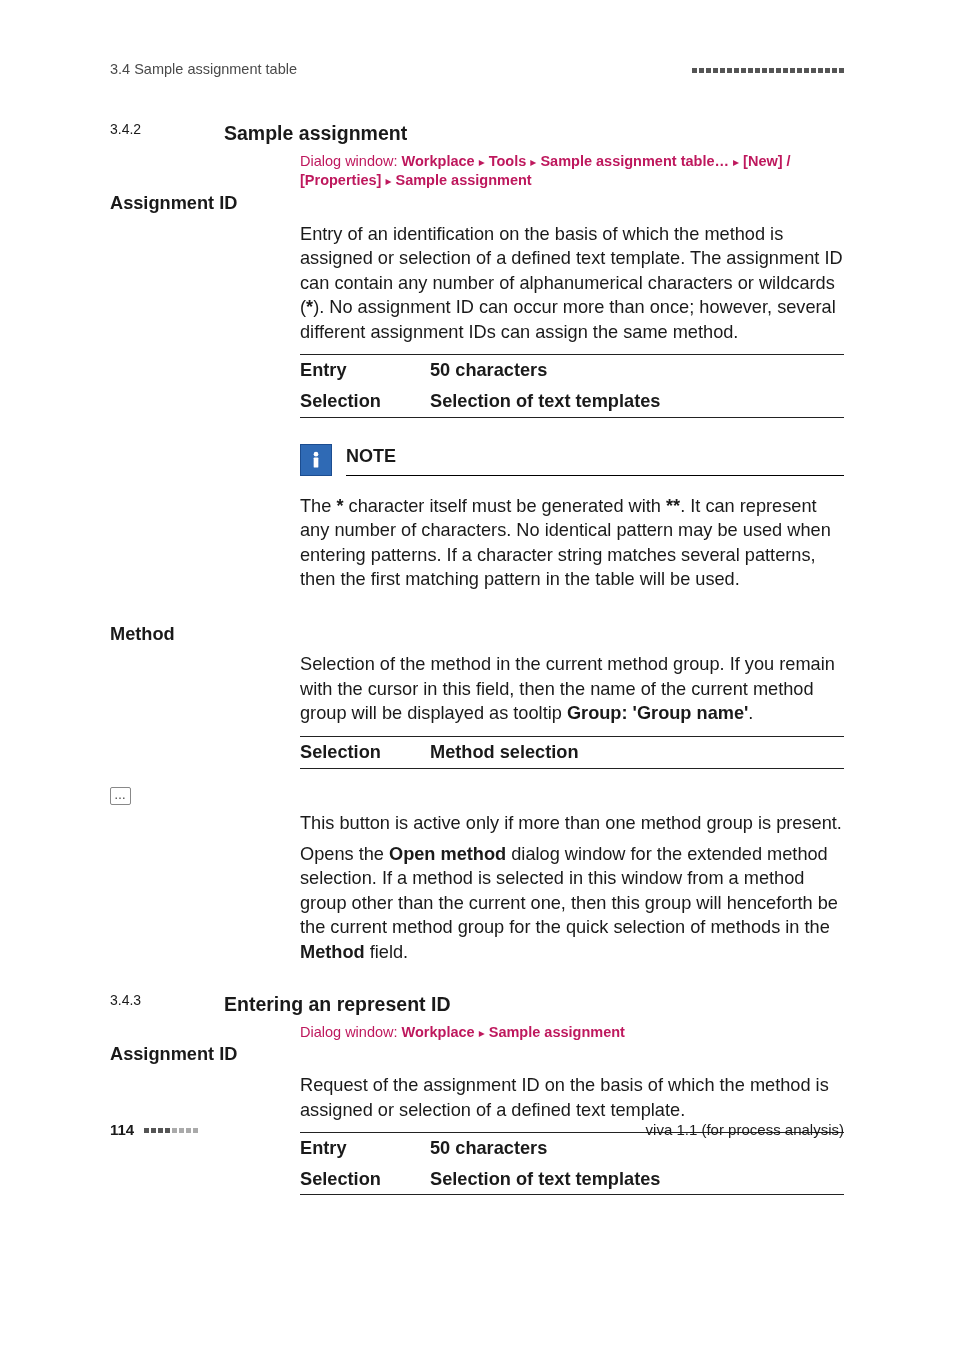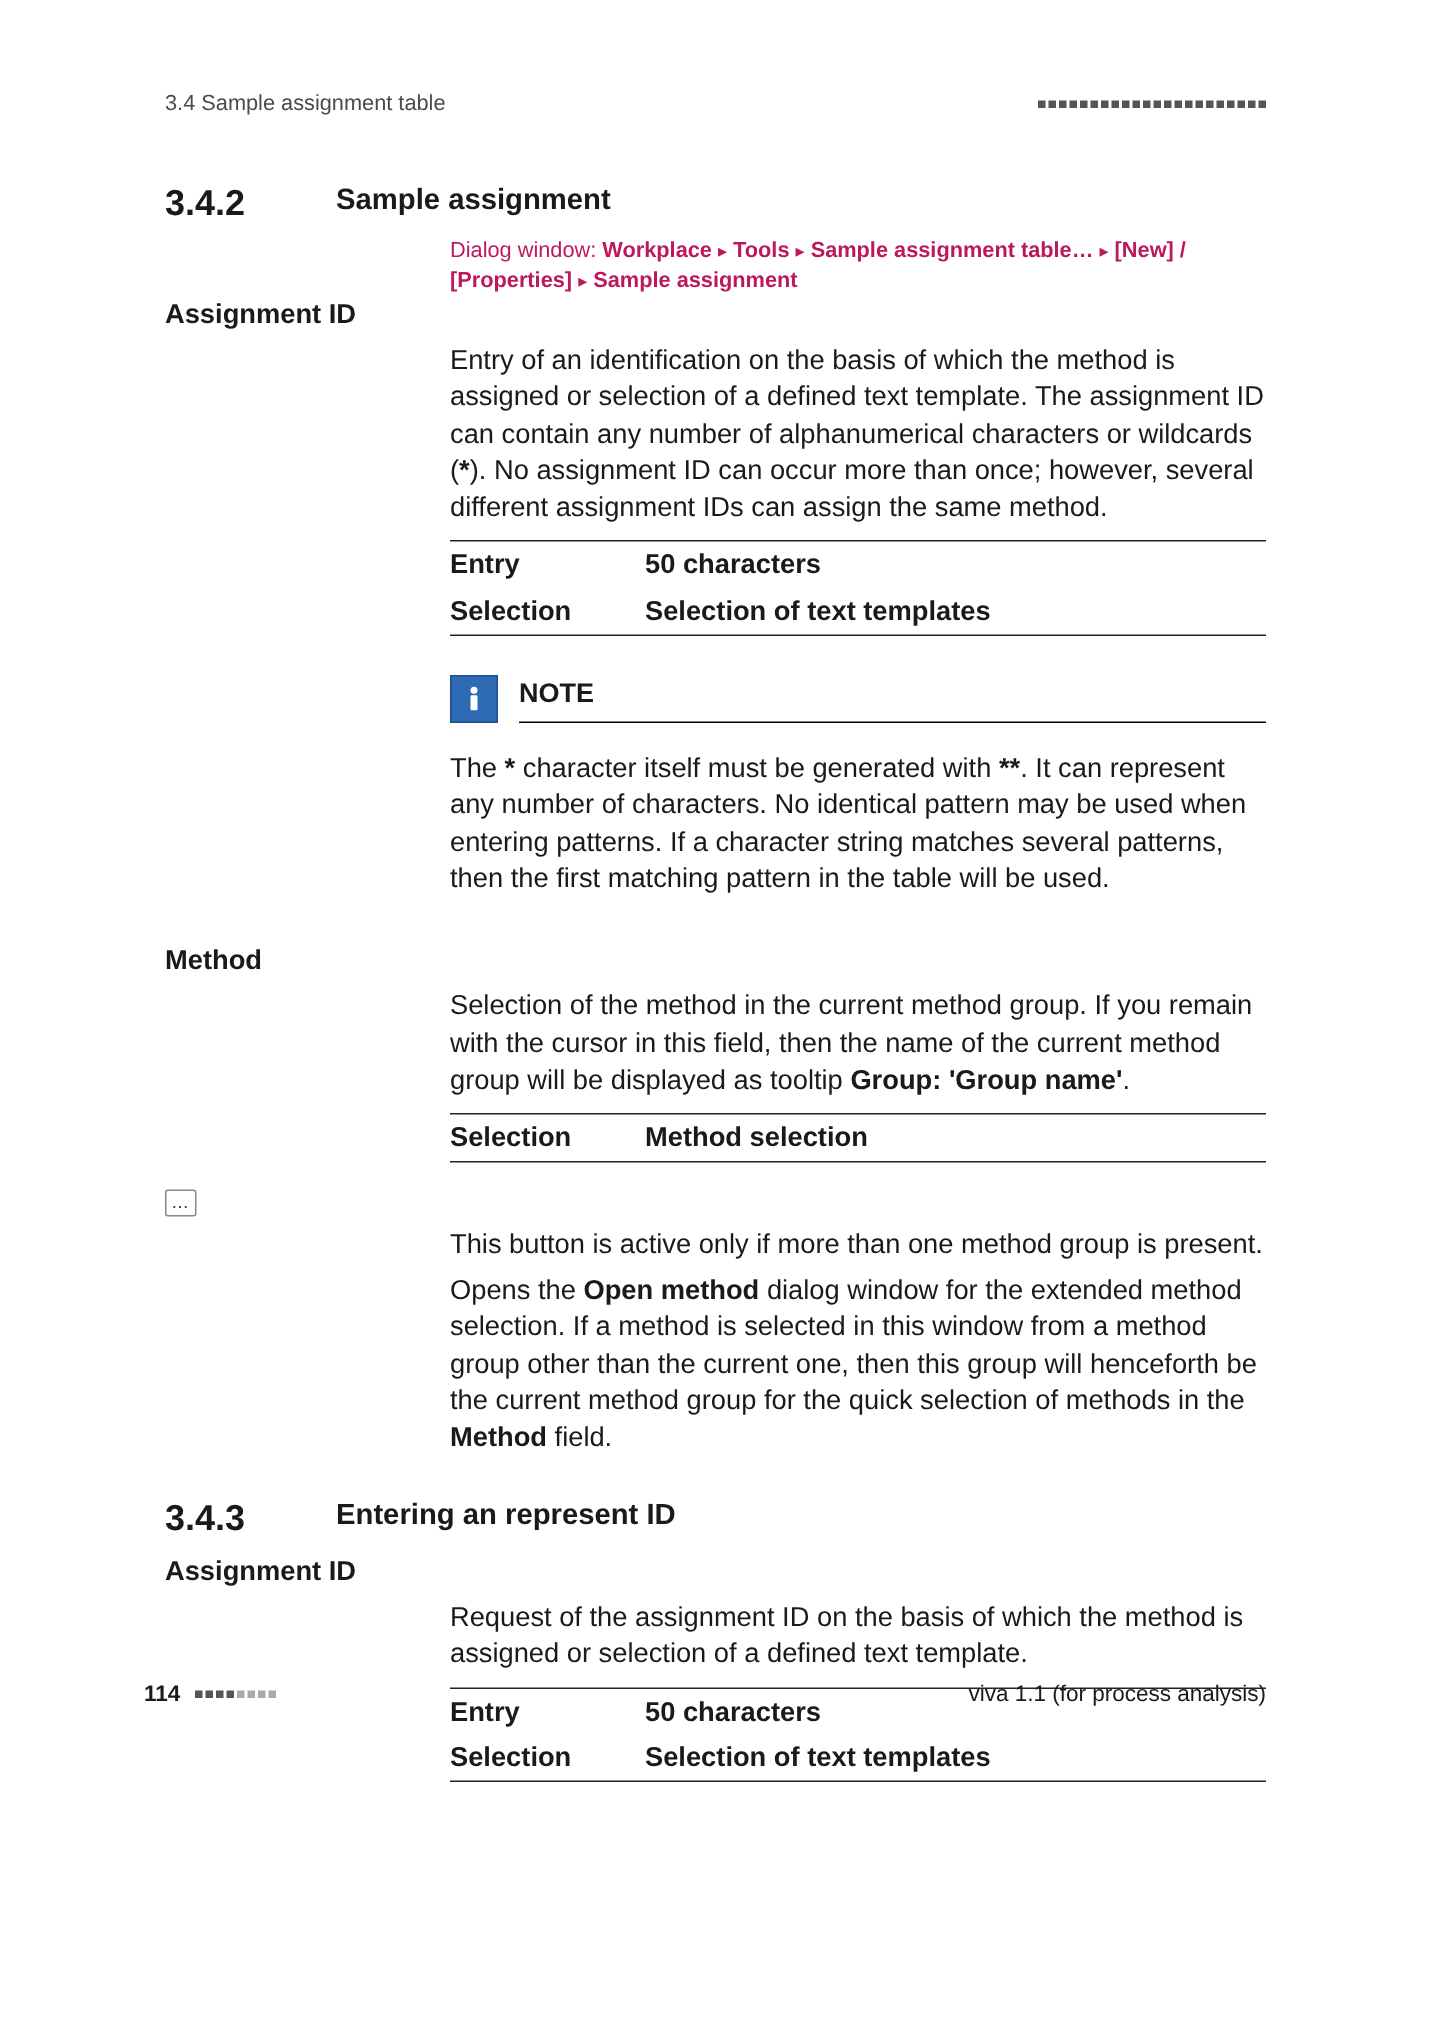--- a/index.html
+++ b/index.html
@@ -33,22 +33,22 @@
   }
   .dotstrip span { display:inline-block; width:5px; height:5px; background:#555; margin-left:2px; }
   .dotstrip.fade span:nth-child(n+5){ background:#aaa; }
   .dotstrip.fade span:nth-child(n+9){ background:#ddd; }
   .heading-row {
     display: flex;
     gap: 24px;
     margin: 10px 0 6px 0;
   }
   .heading-num {
-    font-weight: 700;
-    font-size: 24px;
+    font-weight: 400;
+    font-size: 14px;
     width: 90px;
     flex: 0 0 90px;
   }
   .heading-title {
     font-weight: 700;
     font-size: 19.5px;
   }
   .indent {
     margin-left: 190px;
   }
@@ -115,21 +115,21 @@
     border-radius:2px;
     font-size:12px;
     line-height:1;
     padding:1px 3px 3px 3px;
     color:#333;
     margin-top:18px;
     letter-spacing:1px;
   }
   .footer {
     position: absolute;
-    left: 96px;
+    left: 110px;
     right: 110px;
     bottom: 58px;
     display: flex;
     justify-content: space-between;
     align-items: center;
     font-size: 15px;
   }
   .footer-left { font-weight:700; display:flex; align-items:center; gap:8px;}
   .tri { font-size: 12px; }
 </style>
@@ -207,20 +207,23 @@
   <div class="indent para">This button is active only if more than one method group is present.</div>
   <div class="indent para">
     <span>Opens the </span><b>Open method</b><span> dialog window for the extended method selection. If a method is selected in this window from a method group other than the current one, then this group will henceforth be the current method group for the quick selection of methods in the </span><b>Method</b><span> field.</span>
   </div>
 
   
   <div class="heading-row" style="margin-top:26px">
     <div class="heading-num">3.4.3</div>
     <div class="heading-title">Entering an represent ID</div>
   </div>
+  <div class="indent dlg-label">
+    <span>Dialog window: </span><b>Workplace</b> <span class="tri">▸</span> <b>Sample assignment</b>
+  </div>
 
   
   <div class="sidehead">Assignment ID</div>
   <div class="indent para">Request of the assignment ID on the basis of which the method is assigned or selection of a defined text template.</div>
   <div class="indent mini-table">
     <div class="mini-row noborder">
       <div class="mini-key">Entry</div>
       <div class="mini-val">50 characters</div>
     </div>
     <div class="mini-row">

